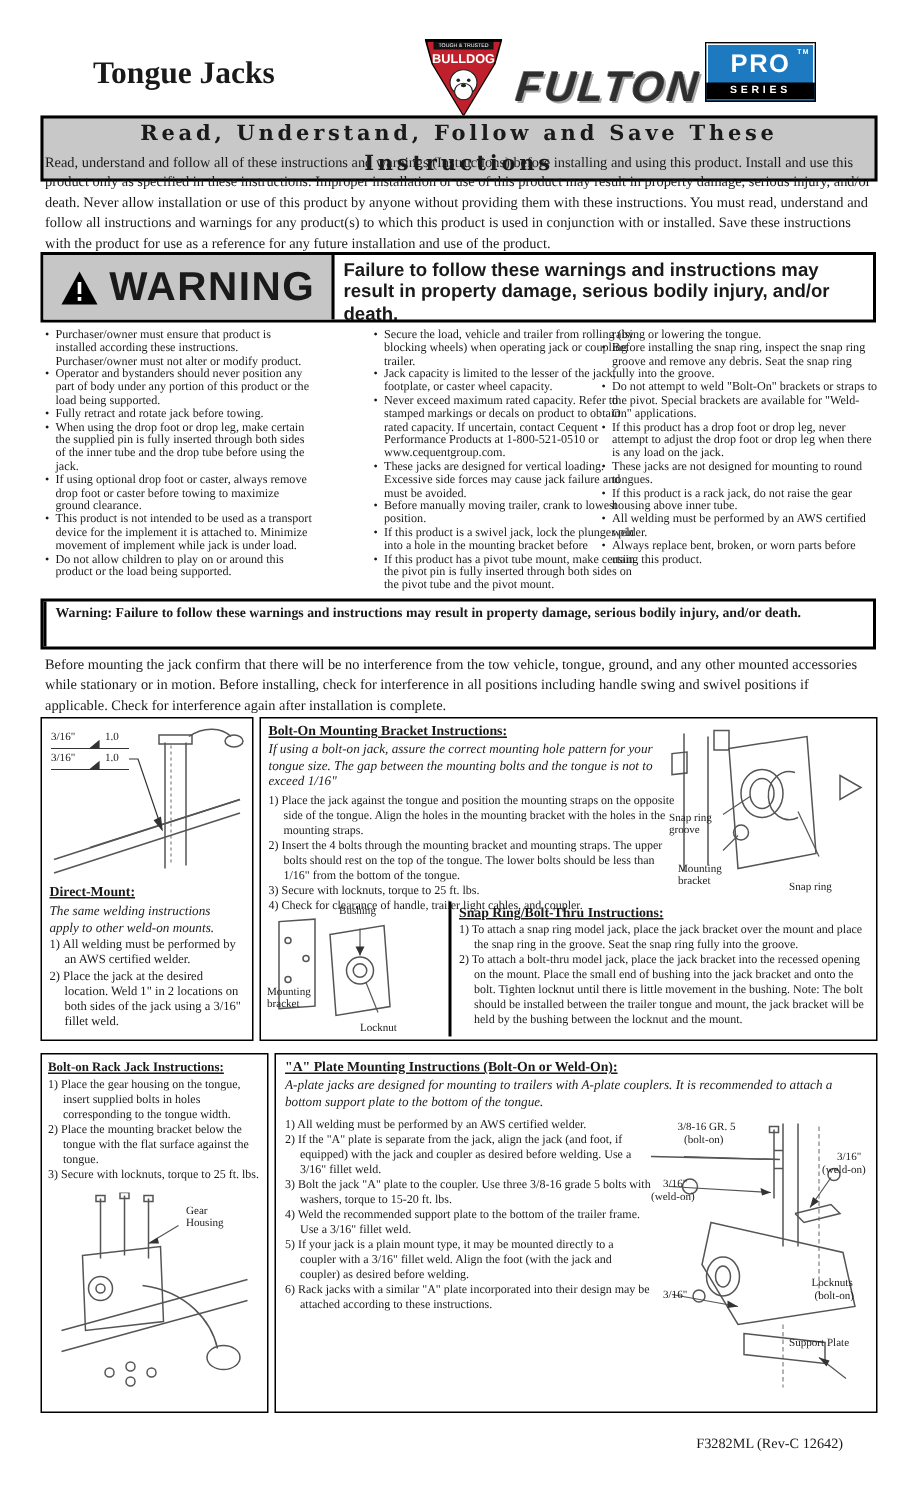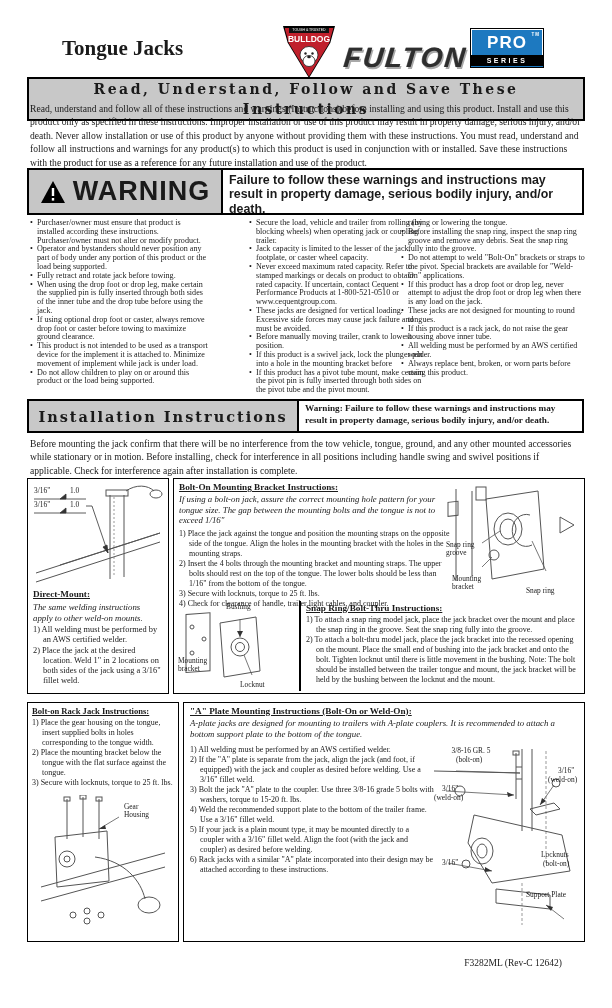--- a/index.html
+++ b/index.html
@@ -131,21 +131,20 @@
     <div class="bul">Before installing the snap ring, inspect the snap ring groove and remove any debris.  Seat the snap ring fully into the groove.</div>
     <div class="bul">Do not attempt to weld "Bolt-On" brackets or straps to the pivot.  Special brackets are available for "Weld-On" applications.</div>
     <div class="bul">If this product has a drop foot or drop leg, never attempt to adjust the drop foot or drop leg when there is any load on the jack.</div>
     <div class="bul">These jacks are not designed for mounting to round tongues.</div>
     <div class="bul">If this product is a rack jack, do not raise the gear housing above inner tube.</div>
     <div class="bul">All welding must be performed by an AWS certified welder.</div>
     <div class="bul">Always replace bent, broken, or worn parts before using this product.</div>
   </div>
 
   <div class="abs ibanner" style="left:27px;top:399px;width:553px;height:30px;">
-    <div class="ibleft">Installation Instructions</div>
     <div class="ibright">Warning: Failure to follow these warnings and instructions may result in property damage, serious bodily injury, and/or death.</div>
   </div>
 
   <div class="abs smalltext" style="left:30px;top:437px;width:552px;">Before mounting the jack confirm that there will be no interference from the tow vehicle, tongue, ground, and any other mounted accessories while stationary or in motion.  Before installing, check for interference in all positions including handle swing and swivel positions if applicable.  Check for interference again after installation is complete.</div>
 
   <div class="abs ibox" style="left:27px;top:478px;width:140px;height:214px;">
     <svg class="abs" style="left:2px;top:2px;" width="134" height="104" viewBox="0 0 134 104">
       <g stroke="#555" fill="none" stroke-width="1">
         <line x1="6" y1="92" x2="130" y2="52"></line>
           <line x1="6" y1="101" x2="130" y2="61"></line>

